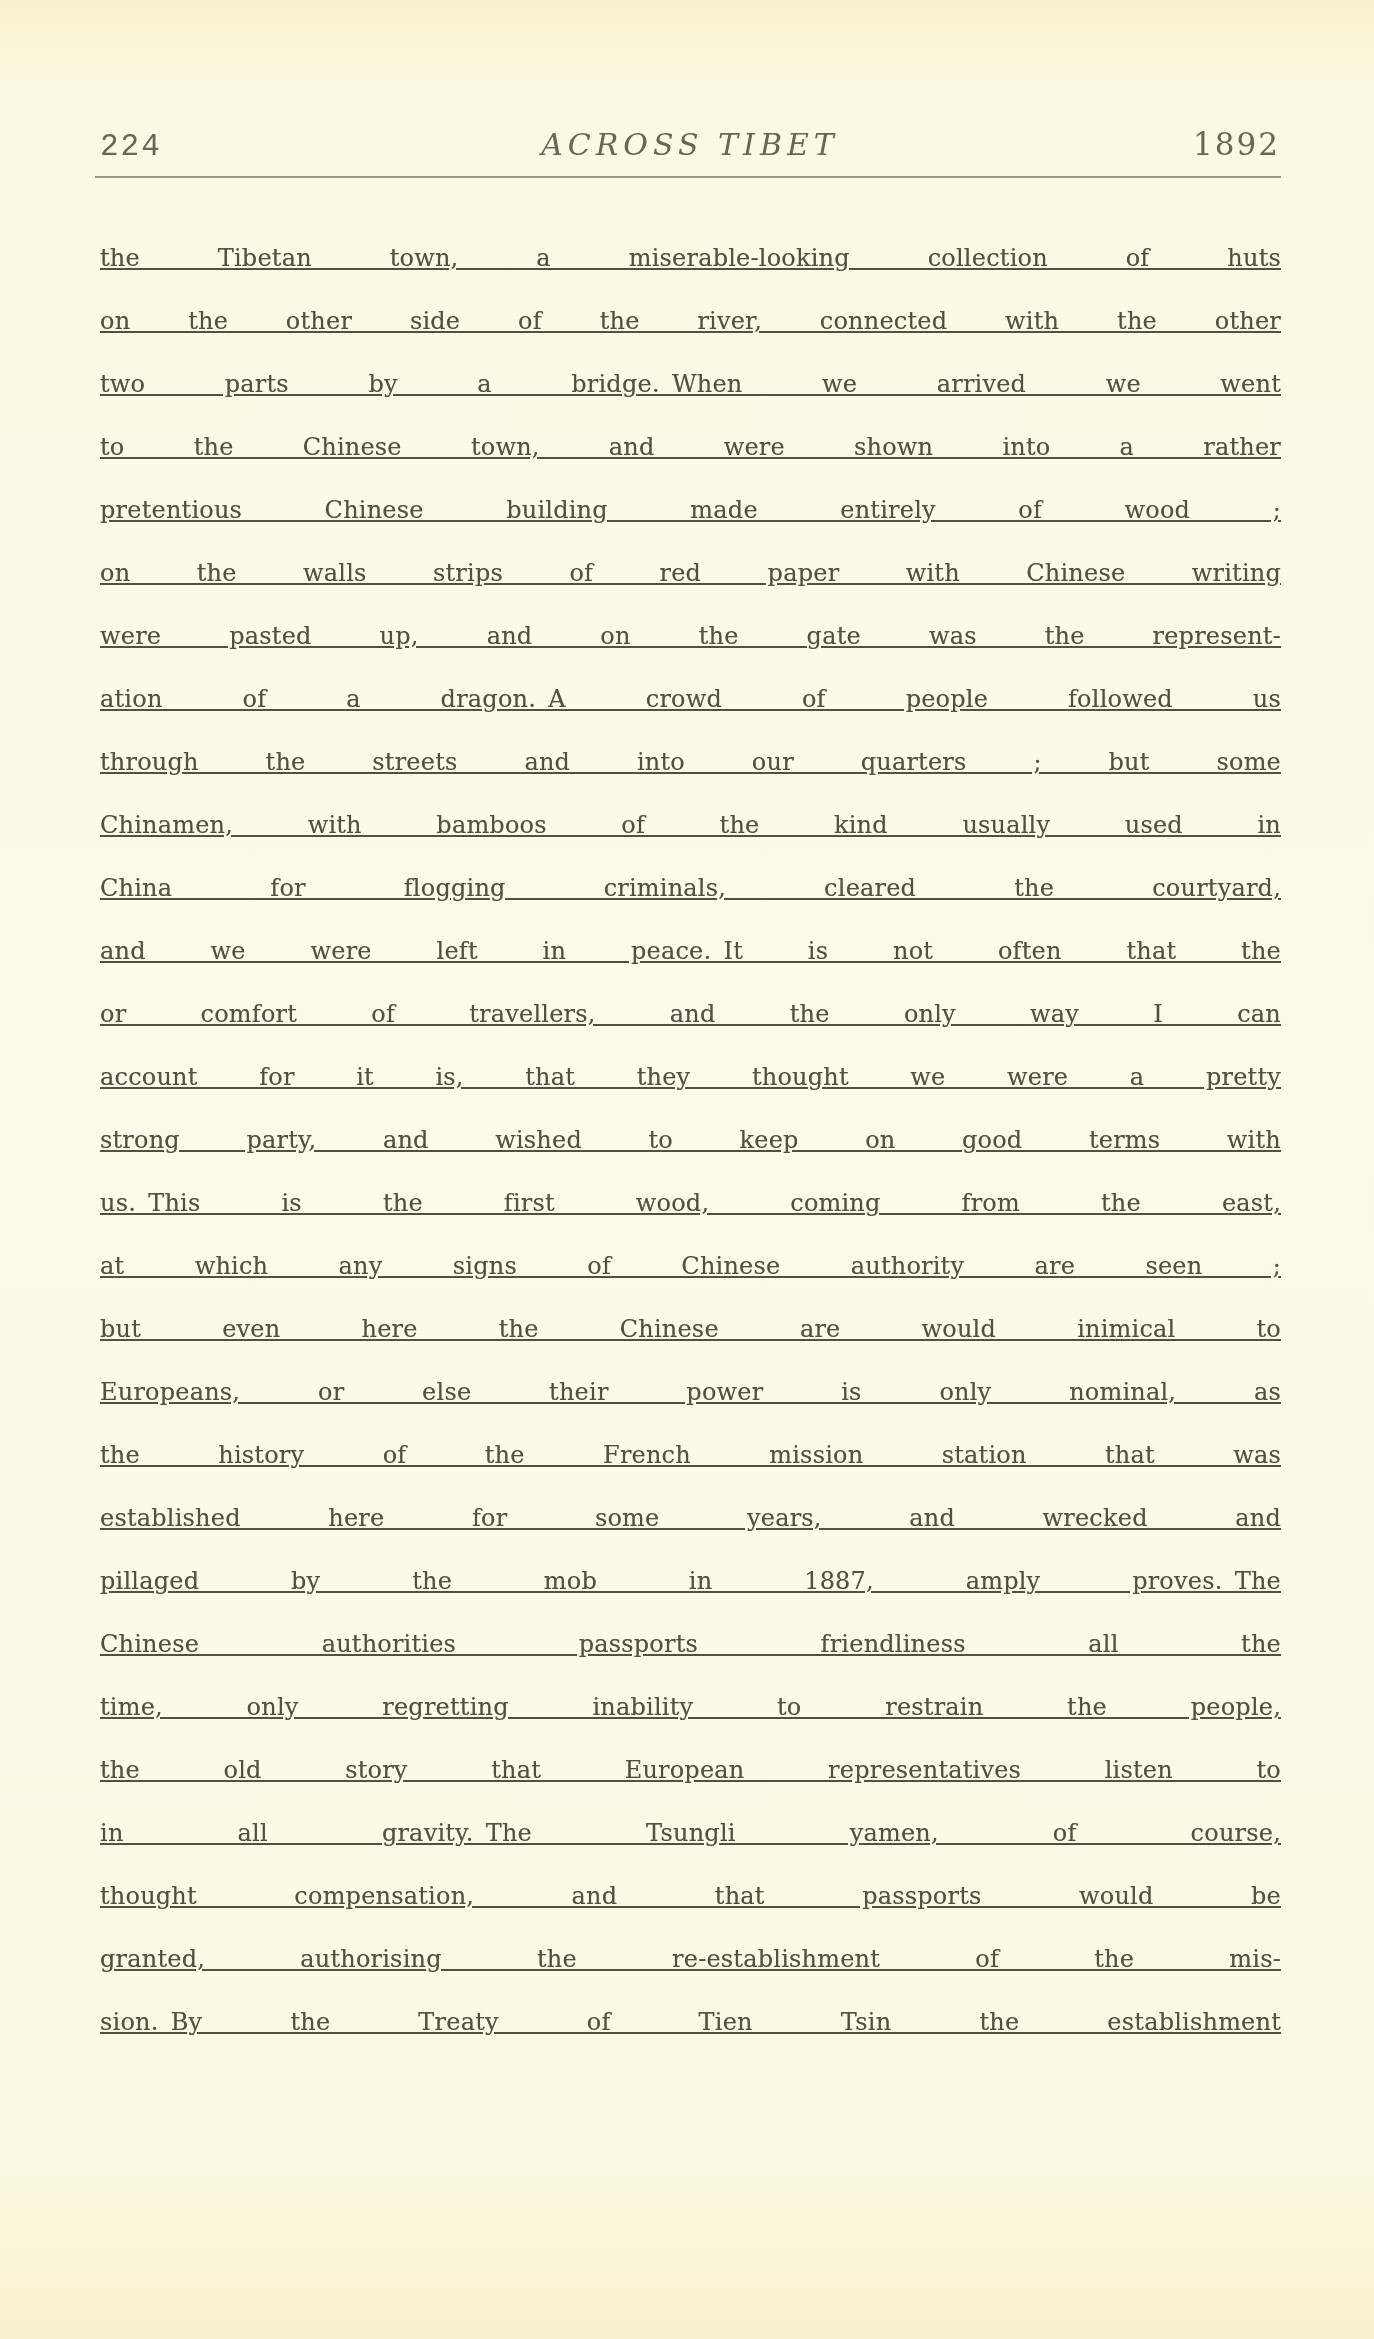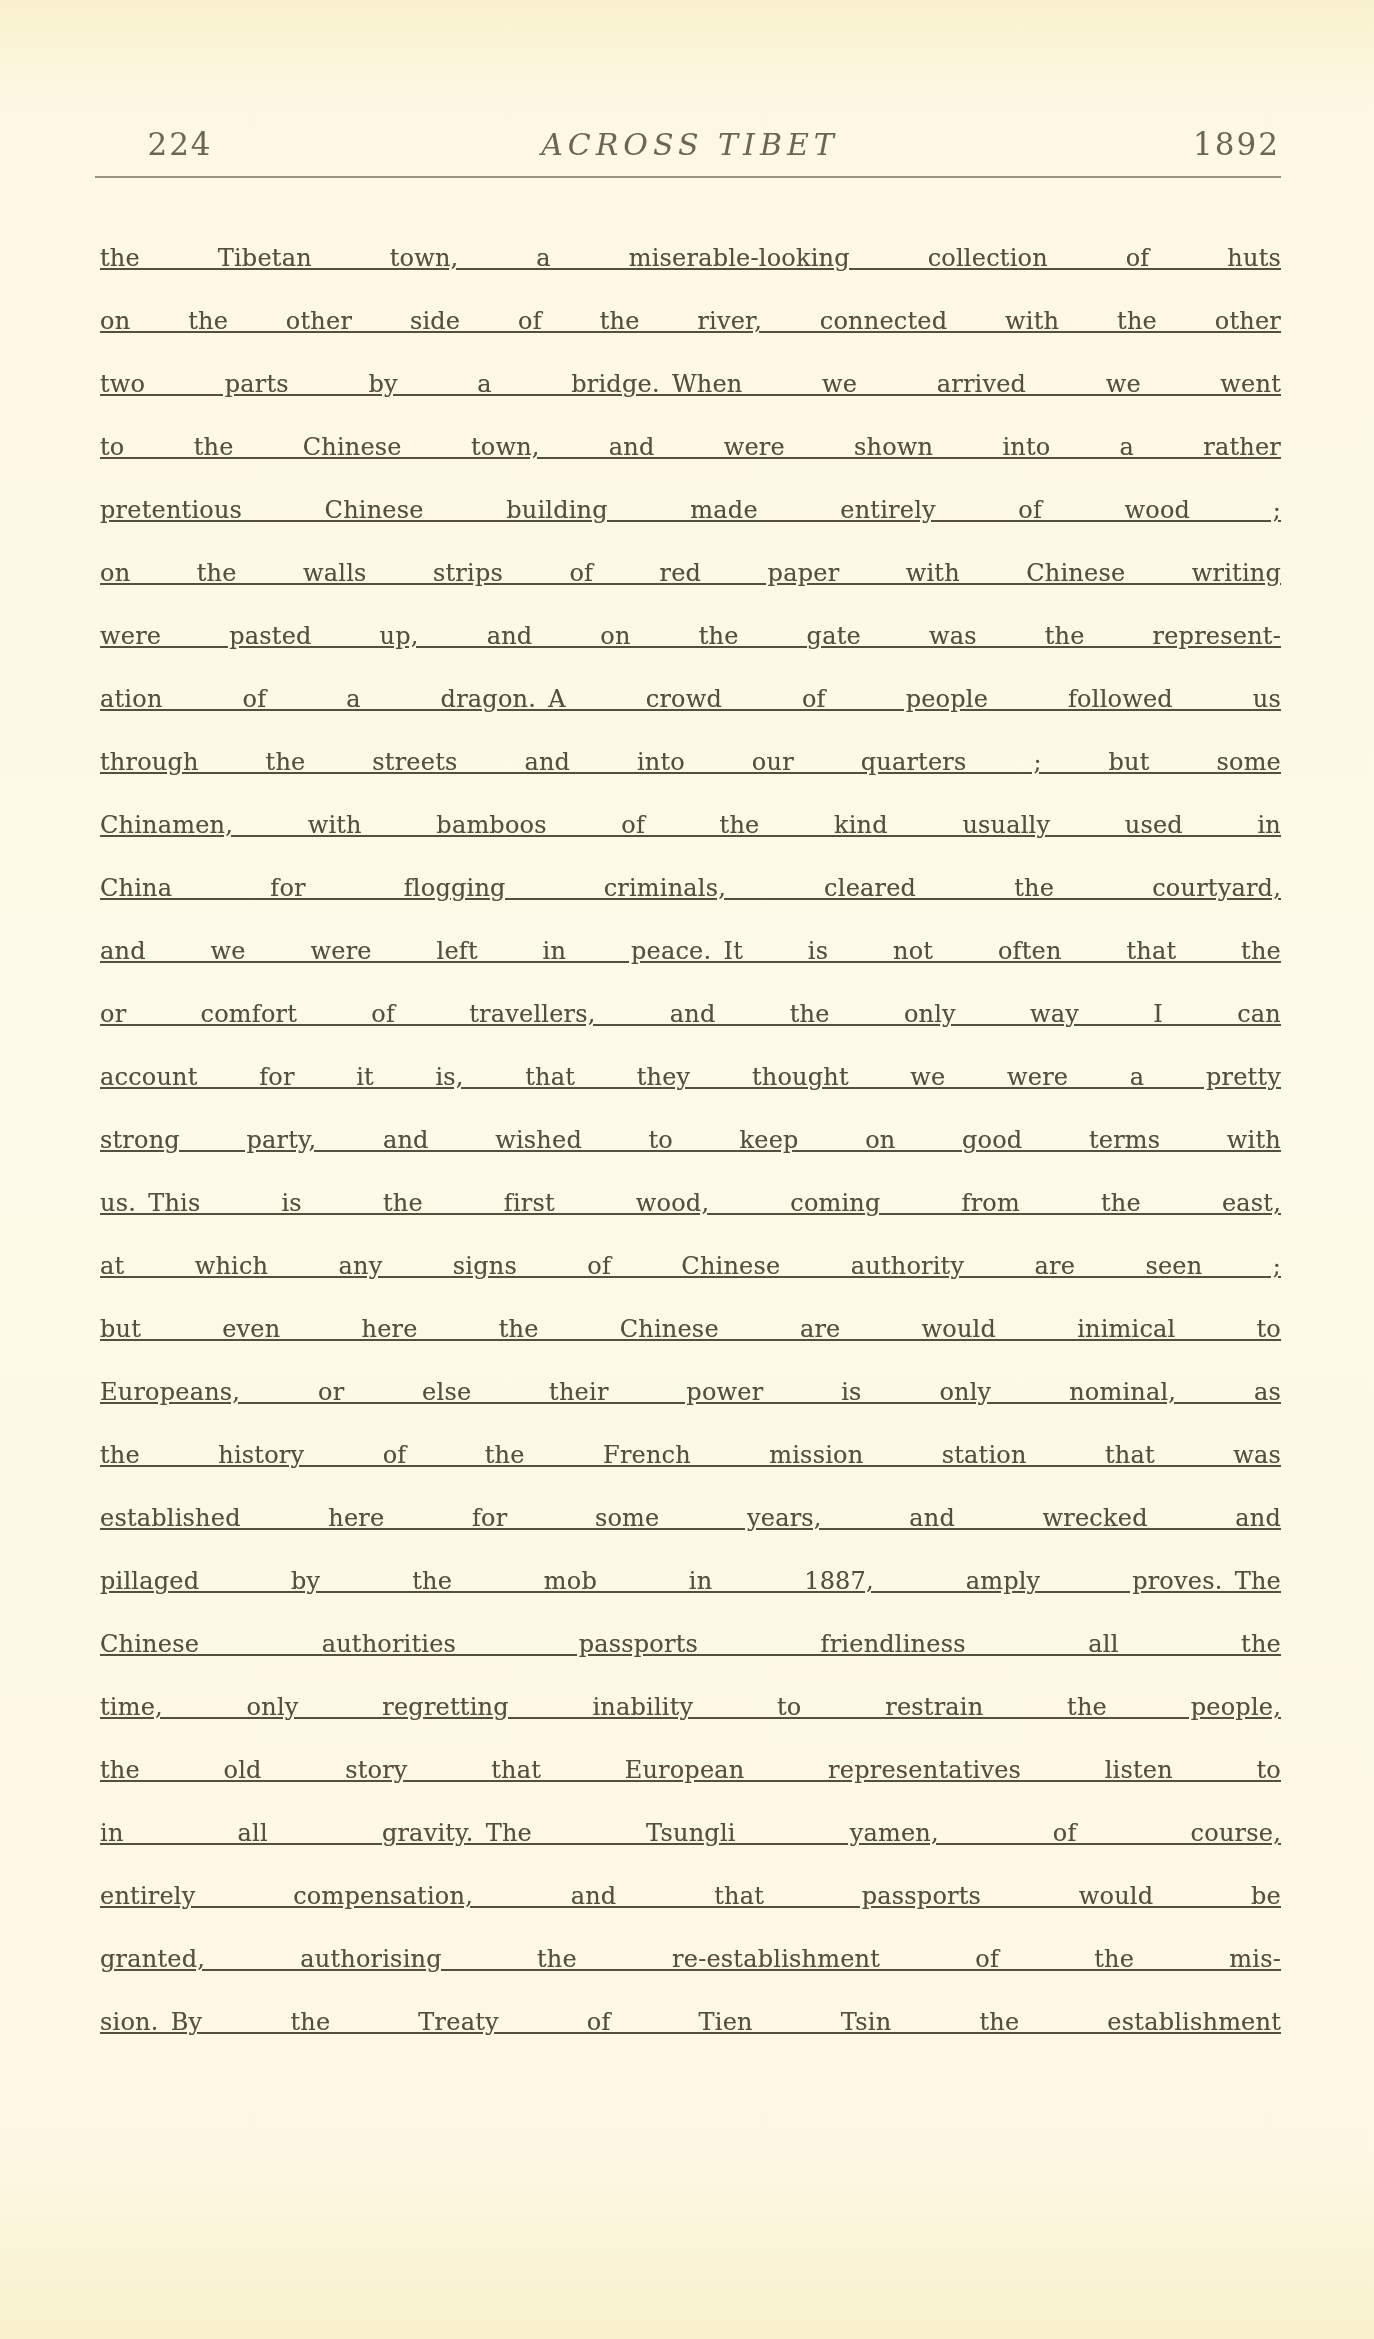--- a/index.html
+++ b/index.html
@@ -36,21 +36,22 @@
     width: 1180px;
     display: flex;
     align-items: baseline;
     justify-content: space-between;
     color: var(--header_ink);
   }
   .page-number {
     font-size: 31px;
     letter-spacing: 2px;
     min-width: 160px;
-    text-align: center;
+    text-align: left;
+    font-family: Liberation Mono, monospace;
   }
   .running-title {
     font-size: 30px;
     font-style: italic;
     letter-spacing: 5px;
     text-align: center;
     flex: 1;
   }
   .header-year {
     font-size: 31px;
@@ -119,17 +120,17 @@
       <div class="text-line">at which any signs of Chinese authority are seen ;</div>
       <div class="text-line">but even here the Chinese are would inimical to</div>
       <div class="text-line">Europeans, or else their power is only nominal, as</div>
       <div class="text-line">the history of the French mission station that was</div>
       <div class="text-line">established here for some years, and wrecked and</div>
       <div class="text-line">pillaged by the mob in 1887, amply proves. The</div>
       <div class="text-line">Chinese authorities passports friendliness all the</div>
       <div class="text-line">time, only regretting inability to restrain the people,</div>
       <div class="text-line">the old story that European representatives listen to</div>
       <div class="text-line">in all gravity. The Tsungli yamen, of course,</div>
-      <div class="text-line">entirely compensation, and that passports would be</div>
+      <div class="text-line">thought compensation, and that passports would be</div>
       <div class="text-line">granted, authorising the re-establishment of the mis-</div>
       <div class="text-line">sion. By the Treaty of Tien Tsin the establishment</div>
     </div>
 </div>
 
 </body></html>

